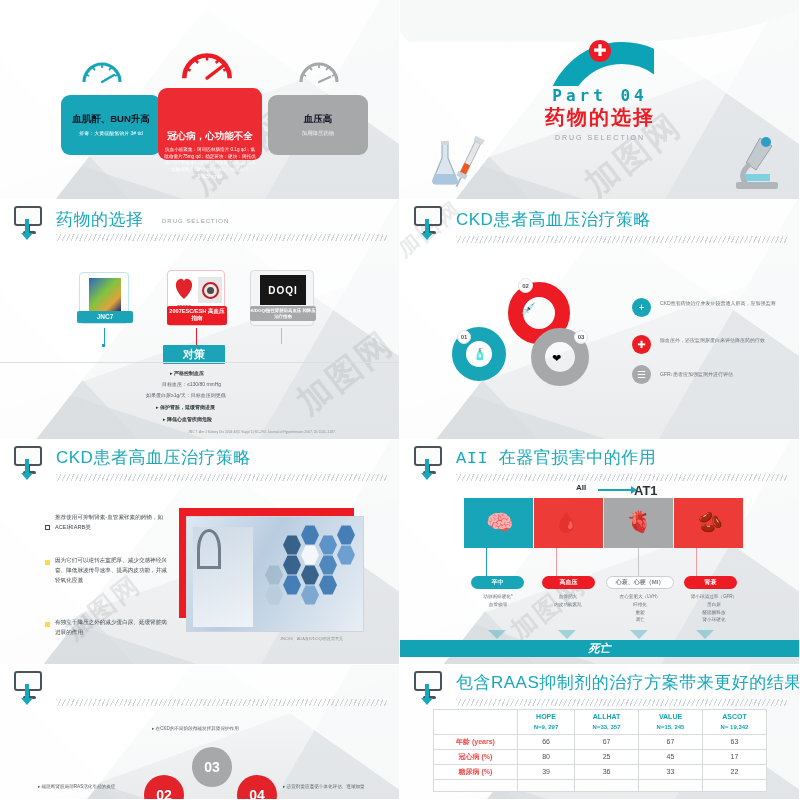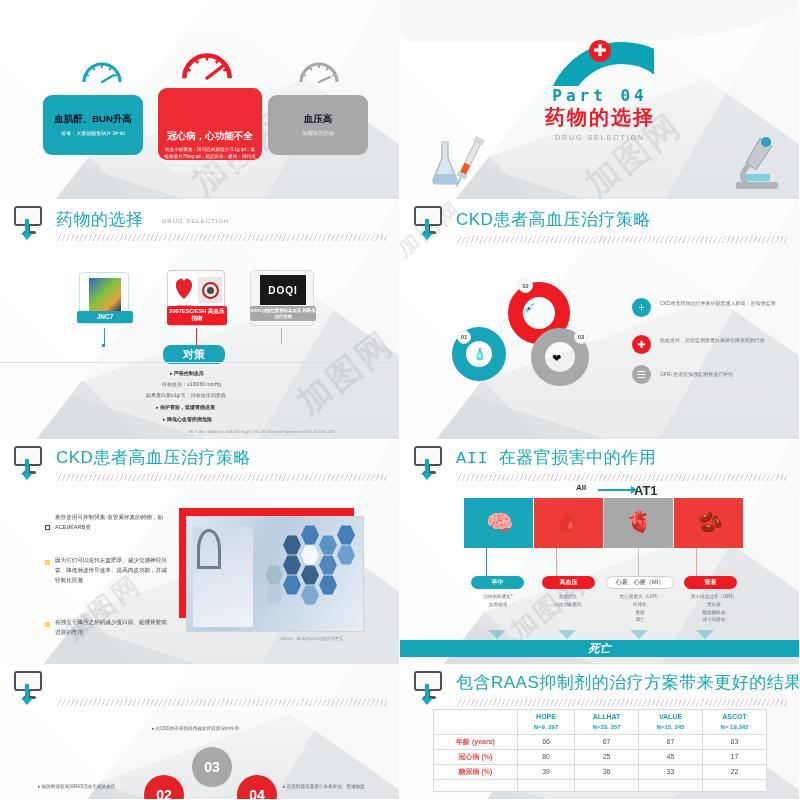--- a/index.html
+++ b/index.html
@@ -112,21 +112,21 @@
   }
   .part-no { position:absolute; width:400px; top:86px; text-align:center;
     font-family:"DejaVu Sans Mono","Liberation Mono",monospace;
     font-size: 16px; letter-spacing: 4px; color:#0f9aad; font-weight:700;}
   .part-cn { position:absolute; width:400px; top:104px; text-align:center;
     font-size: 20px; letter-spacing: 2px; color:#ed1c24; font-weight:700;}
   .part-en { position:absolute; width:400px; top:134px; text-align:center;
     font-size: 7px; letter-spacing: 2px; color:#9aa1a7;}
   .thumb-lbl { position:absolute; text-align:center; font-size:5.6px;
     color:#fff; font-weight:700; padding:2px 0; line-height:1.3;}
-  .pillbtn { position:absolute; border-radius:8px; color:#fff;
+  .pillbtn { position:absolute; border-radius:1px; color:#fff;
     display:flex; align-items:center; justify-content:center;
     font-size:11px; font-weight:700; }
   .tiny { position:absolute; font-size:5px; color:#5a6166; line-height:1.55; }
   .cite { position:absolute; font-size:3.4px; color:#8e959a; white-space:nowrap; }
 
   
   .ring { position:absolute; border-radius:50%; }
   .numchip {
     position:absolute; border-radius:50%; background:#fff;
     display:flex; align-items:center; justify-content:center;
@@ -221,21 +221,21 @@
       <g stroke="#a6a8aa" stroke-width="1.8">
             <line x1="6" y1="19" x2="10" y2="21"></line>
             <line x1="13" y1="12" x2="16" y2="15"></line>
             <line x1="23" y1="9" x2="23" y2="13"></line>
             <line x1="33" y1="12" x2="30" y2="15"></line>
             <line x1="40" y1="19" x2="36" y2="21"></line>
           </g>
         </svg>
     </div>
 
-    <div class="card teal" style="left:43px;top:95px;width:100px;height:60px;justify-content:center;">
+    <div class="card teal" style="left:61px;top:95px;width:100px;height:60px;justify-content:center;">
       <div class="t">血肌酐、BUN升高</div>
       <div class="b" style="font-size:5px;">排毒：大黄碳酸氢钠片 3# tid</div>
     </div>
     <div class="card red" style="left:158px;top:88px;width:104px;height:72px;">
       <div class="t">冠心病，心功能不全</div>
       <div class="b">抗血小板聚集：阿司匹林肠溶片 0.1g qd；氯吡格雷片75mg qd；稳定斑块：硬块：阿托伐他汀片20mg qn；扩张冠脉血管：单硝酸异山梨酯缓释片60mg qd；强心：地高辛片0.125mg qd</div>
     </div>
     <div class="card gray" style="left:268px;top:95px;width:100px;height:60px;justify-content:center;">
       <div class="t">血压高</div>
       <div class="b" style="font-size:5.4px;color:#f0f0f0;">加用降压药物</div>

